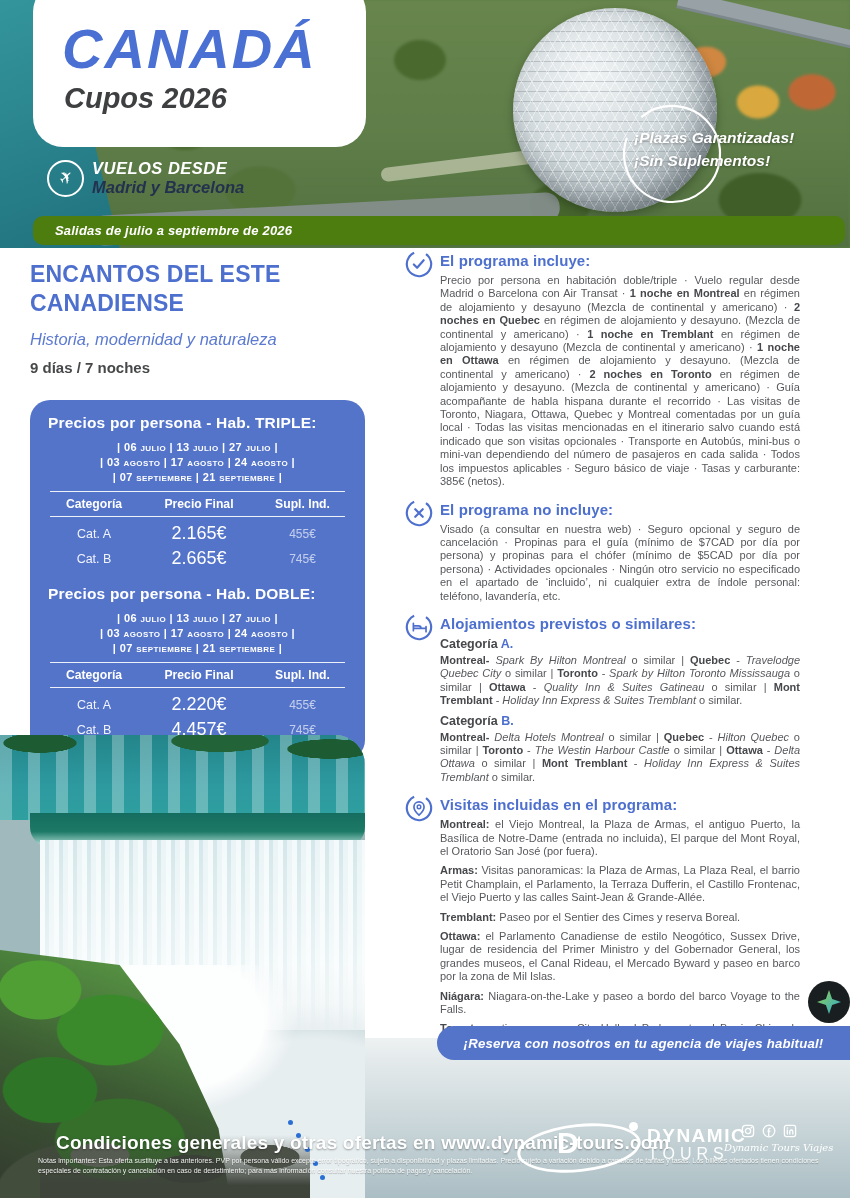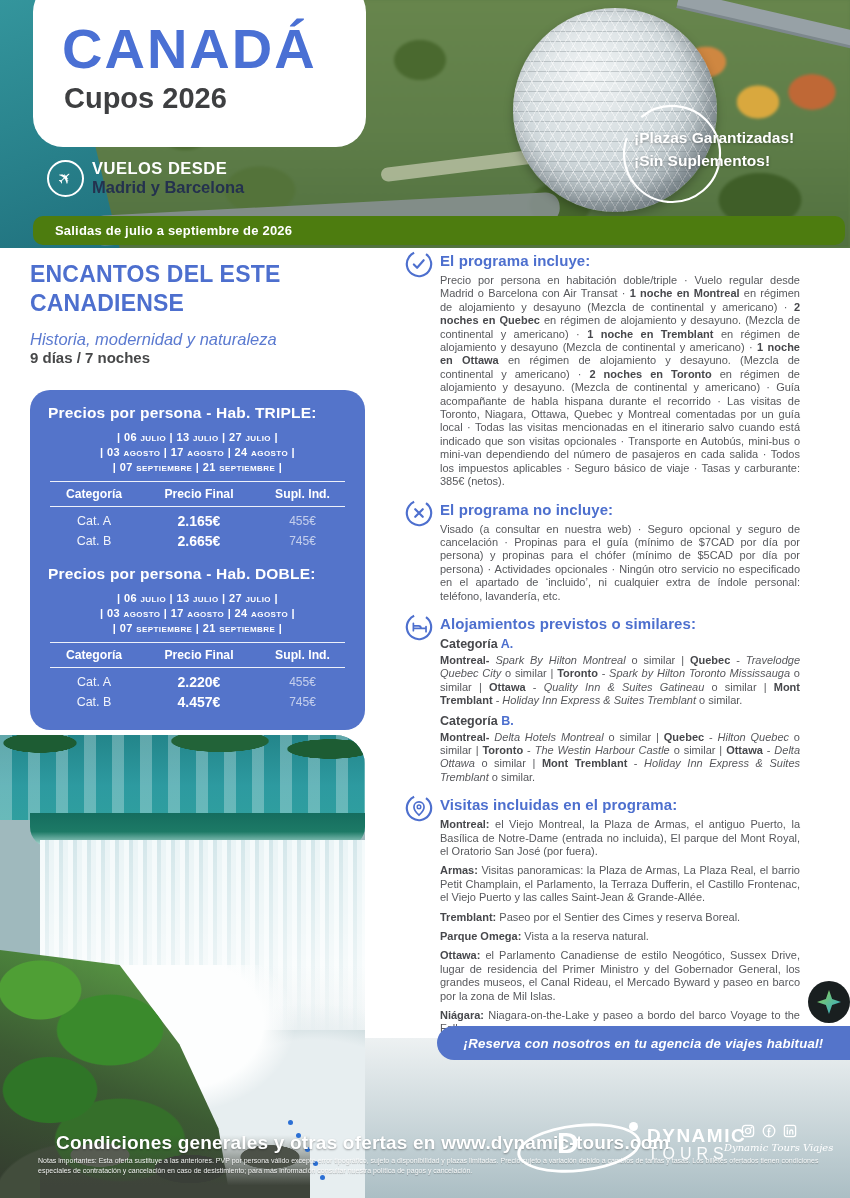--- a/index.html
+++ b/index.html
@@ -1,20 +1,20 @@
 <!DOCTYPE html>
 <html><head>
 <meta charset="utf-8">
 <style>
   html,body{margin:0;padding:0;background:#888;}
   .page{position:relative;width:850px;height:1198px;background:#fff;overflow:hidden;
         font-family:"Liberation Sans",sans-serif;}
 
   
-  .hero{position:absolute;left:0;top:0;width:850px;height:248px;background:#5e7d48;overflow:hidden;}
+  .hero{position:absolute;left:0;top:0;width:850px;height:248px;background:#5e7d48;overflow:hidden;font-style:italic;}
   .h-river{position:absolute;left:-20px;top:-10px;width:150px;height:270px;
            background:linear-gradient(160deg,#35979e 0%,#2b868f 45%,#1f6f7c 100%);
            clip-path:polygon(0 0,52% 0,95% 100%,0 100%);}
   .h-trees{position:absolute;inset:0;filter:blur(1.5px);
     background:
       radial-gradient(38px 30px at 92px 42px,#c06a35 0 58%,transparent 60%),
       radial-gradient(30px 24px at 72px 118px,#cc7b3a 0 58%,transparent 60%),
       radial-gradient(34px 26px at 140px 70px,#d9a83e 0 58%,transparent 60%),
       radial-gradient(46px 34px at 185px 130px,#4c6b31 0 58%,transparent 60%),
       radial-gradient(60px 40px at 260px 190px,#54733a 0 58%,transparent 60%),
@@ -61,33 +61,33 @@
   .badge .bl1{top:27px;} .badge .bl2{top:50px;}
 
   .dep-bar{position:absolute;left:33px;top:216px;width:812px;height:29px;background:#4d7c0f;
            border-radius:10px;color:#fff;font-size:13px;font-weight:700;line-height:29px;
            padding-left:22px;box-sizing:border-box;letter-spacing:.2px;}
 
   
   .left-col{position:absolute;left:30px;top:260px;width:335px;}
   .tour-title{font-size:23px;line-height:29px;font-weight:800;color:#4d6fce;letter-spacing:.2px;width:320px;}
   .tour-tagline{margin-top:12px;font-size:16.5px;font-style:italic;color:#5b7ad0;font-weight:500;}
-  .tour-duration{font-size:15px;font-weight:700;color:#474849;}
+  .tour-duration{margin-top:10px;font-size:15px;font-weight:700;color:#474849;}
 
   .price-box{margin-top:24px;width:335px;box-sizing:border-box;background:#5474ca;border-radius:20px;
              padding:14px 18px 18px;color:#fff;}
   .pt-heading{font-size:15.5px;font-weight:800;letter-spacing:.2px;}
   .pt-dates{margin:8px 0 6px;}
   .dates-line{font-variant:small-caps;letter-spacing:.4px;font-weight:700;font-size:11px;
               color:#fff;text-align:center;line-height:15px;}
   .pt-grid{display:grid;grid-template-columns:92px 118px 1fr;text-align:center;align-items:center;}
   .pt-rule{border-top:1.5px solid rgba(255,255,255,.9);margin:0 2px;}
   .pt-head-cell{font-size:12.2px;font-weight:600;padding:5px 0;}
   .pt-cat{font-size:12.5px;color:rgba(255,255,255,.92);padding:2px 0;}
-  .pt-price{font-size:14px;font-weight:700;padding:2px 0;}
+  .pt-price{font-size:18px;font-weight:400;padding:2px 0;}
   .pt-supl{font-size:12px;color:rgba(255,255,255,.65);padding:2px 0;}
   .pt-body{margin-top:4px;}
   .pt-table2{margin-top:14px;}
 
   
   .right-col{position:absolute;left:404px;top:252px;width:396px;color:#57585c;}
   .section{position:relative;padding-left:36px;margin-bottom:12px;}
   .sec-icon{position:absolute;left:0;top:-3px;width:30px;height:30px;}
   .sec-h{font-size:15px;font-weight:800;color:#4d6fce;margin:0 0 5px;letter-spacing:.1px;}
   .body-p{font-size:11px;line-height:13.4px;text-align:justify;margin:0 0 6px;}
@@ -305,21 +305,20 @@
       <svg class="sec-icon" viewBox="0 0 32 32">
         <circle cx="16" cy="16" r="13" fill="none" stroke="#4d6fce" stroke-width="2.3" stroke-dasharray="68 14" transform="rotate(-55 16 16)"></circle>
         <path d="M16 9.5c-3 0-5.4 2.4-5.4 5.4 0 4 5.4 8.6 5.4 8.6s5.4-4.6 5.4-8.6c0-3-2.4-5.4-5.4-5.4z" fill="none" stroke="#4d6fce" stroke-width="1.8"></path>
         <circle cx="16" cy="14.8" r="1.9" fill="none" stroke="#4d6fce" stroke-width="1.6"></circle>
       </svg>
       <h2 class="sec-h">Visitas incluidas en el programa:</h2>
       <div>
           <p class="body-p"><span class="b">Montreal:</span><span> el Viejo Montreal, la Plaza de Armas, el antiguo Puerto, la Basílica de Notre-Dame (entrada no incluida), El parque del Mont Royal, el Oratorio San José (por fuera).</span></p>
           <p class="body-p"><span class="b">Armas:</span><span> Visitas panoramicas: la Plaza de Armas, La Plaza Real, el barrio Petit Champlain, el Parlamento, la Terraza Dufferin, el Castillo Frontenac, el Viejo Puerto y las calles Saint-Jean &amp; Grande-Allée.</span></p>
           <p class="body-p"><span class="b">Tremblant:</span><span> Paseo por el Sentier des Cimes y reserva Boreal.</span></p>
-          <p class="body-p"><span class="b">Parque Omega:</span><span> Vista a la reserva natural.</span></p>
           <p class="body-p"><span class="b">Ottawa:</span><span> el Parlamento Canadiense de estilo Neogótico, Sussex Drive, lugar de residencia del Primer Ministro y del Gobernador General, los grandes museos, el Canal Rideau, el Mercado Byward y paseo en barco por la zona de Mil Islas.</span></p>
           <p class="body-p"><span class="b">Niágara:</span><span> Niagara-on-the-Lake y paseo a bordo del barco Voyage to the Falls.</span></p>
           <p class="body-p"><span class="b">Toronto:</span><span> antiguo y nuevo City Hall, el Parlamento, el Barrio Chino, la Universidad, la Torre CN (entrada no incluida), el distrito de las destilerías Mercado de San Lorenzo.</span></p>
         </div>
     </div>
   </div>
 
   <div class="photo-mist"></div>
   <div class="photo-niagara">
     <div class="n-water"></div>

